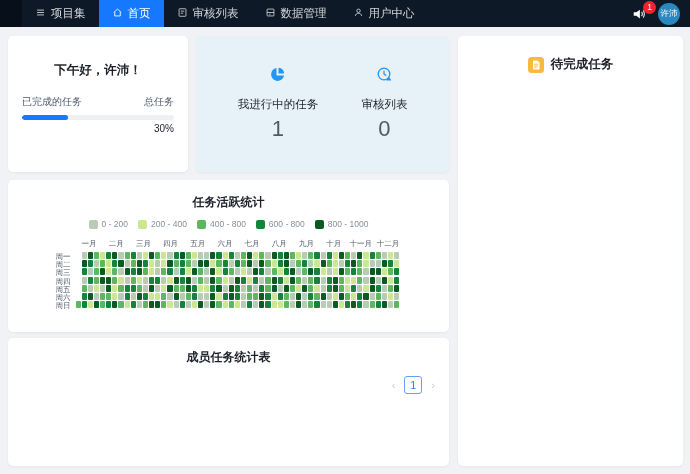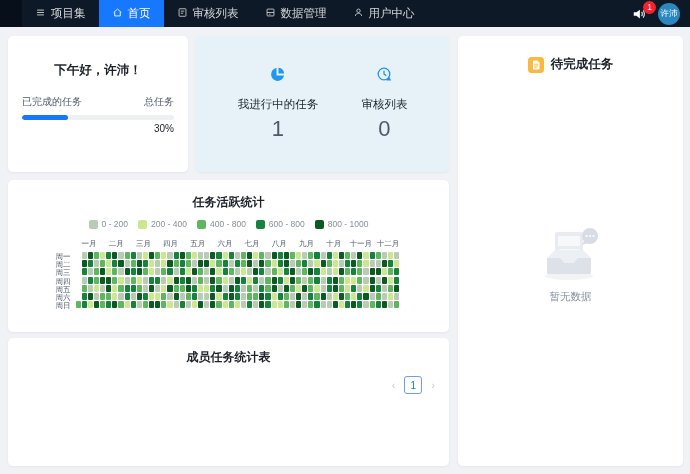--- a/index.html
+++ b/index.html
@@ -605,30 +605,13 @@
     <svg viewBox="0 0 16 16">
       <rect x="0" y="0" width="16" height="16" rx="3.5" fill="#f7b940"></rect>
       <path d="M5 3.5 H9.5 L11.5 5.5 V12.5 H5 Z" fill="#fff"></path>
       <path d="M9.5 3.5 L11.5 5.5 H9.5 Z" fill="#fbdca0"></path>
       <line x1="6.2" y1="7.2" x2="10.2" y2="7.2" stroke="#f7b940" stroke-width="0.9"></line>
       <line x1="6.2" y1="9" x2="10.2" y2="9" stroke="#f7b940" stroke-width="0.9"></line>
       <line x1="6.2" y1="10.8" x2="8.6" y2="10.8" stroke="#f7b940" stroke-width="0.9"></line>
     </svg>
     <span class="todo-title">待完成任务</span>
   </div>
-  <div class="empty-wrap">
-    <svg width="66" height="58" viewBox="0 0 66 58">
-      <ellipse cx="31" cy="52" rx="24" ry="4" fill="#f2f3f5"></ellipse>
-      <rect x="17" y="8" width="28" height="30" rx="2" fill="#e8ebf0"></rect>
-      <rect x="20" y="12" width="22" height="10" rx="1" fill="#f7f8fa"></rect>
-      <line x1="21" y1="26" x2="41" y2="26" stroke="#f7f8fa" stroke-width="2"></line>
-      <line x1="21" y1="31" x2="41" y2="31" stroke="#f7f8fa" stroke-width="2"></line>
-      <path d="M9 34 L17 26 H45 L53 34 V48 A2 2 0 0 1 51 50 H11 A2 2 0 0 1 9 48 Z" fill="#eceff3"></path>
-      <path d="M9 34 H22 L26 39 H36 L40 34 H53 V48 A2 2 0 0 1 51 50 H11 A2 2 0 0 1 9 48 Z" fill="#dde1e8"></path>
-      <circle cx="52" cy="12" r="8" fill="#d8dde5"></circle>
-      <path d="M46 17 L44 21 L50 19 Z" fill="#d8dde5"></path>
-      <circle cx="48.5" cy="12" r="1.1" fill="#fff"></circle>
-      <circle cx="52" cy="12" r="1.1" fill="#fff"></circle>
-      <circle cx="55.5" cy="12" r="1.1" fill="#fff"></circle>
-    </svg>
-    <div class="empty-text">暂无数据</div>
-  </div>
 </div>
 
 </body></html>

